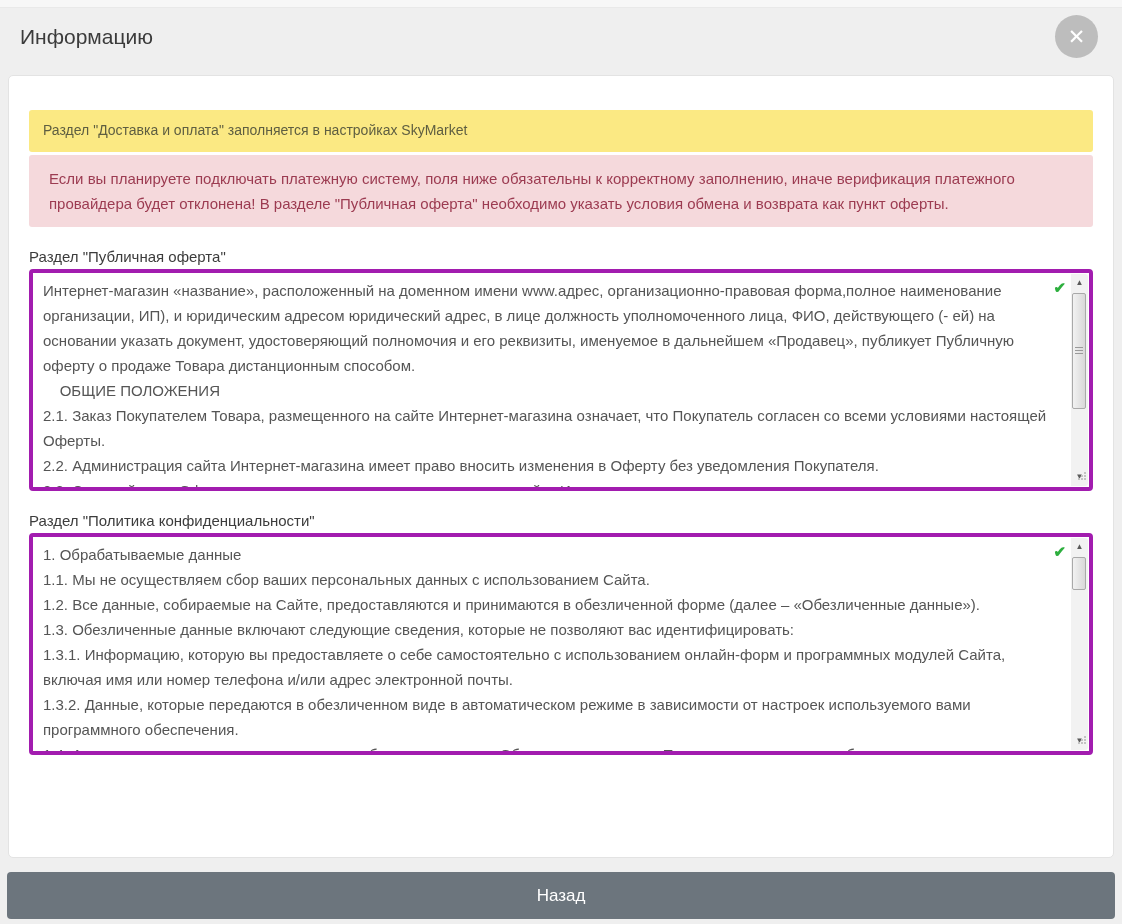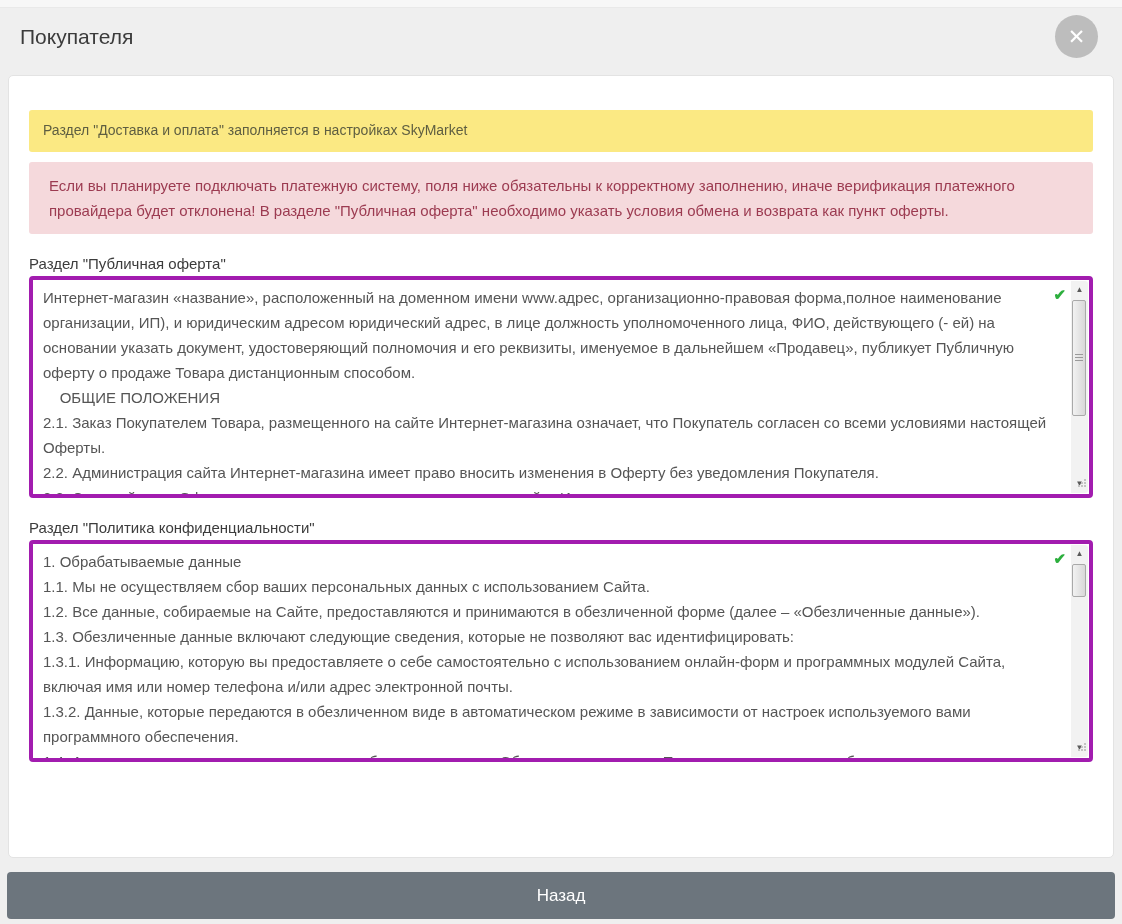--- a/index.html
+++ b/index.html
@@ -28,21 +28,21 @@
     background:#ffffff; border:1px solid #e3e3e3; border-radius:5px;
     padding:34px 20px 0 20px;
   }
   .alert { border-radius:3px; }
   .alert-warning {
     background:#fbe983; color:#5e5e41;
     font-size:14px; padding:12px 14px; min-height:42px;
   }
   .alert-danger {
     background:#f5d9dc; color:#9c3b51;
-    font-size:15px; line-height:25px; padding:11px 20px; margin-top:10px;
+    font-size:15px; line-height:25px; padding:11px 20px; margin-top:3px;
   }
   .field-label {
     margin-top:21px; margin-bottom:4px;
     font-size:15px; color:#3c3c3c;
   }
   .textarea {
     position:relative; height:222px; background:#ffffff;
     border:4px solid #a21caf; border-radius:4px;
   }
   .textarea-content {
@@ -83,21 +83,21 @@
     background:#6c757d; border:none; border-radius:4px; cursor:pointer;
     color:#ffffff; font-size:17px; font-family:"Liberation Sans", sans-serif;text-align:center;
   }
 </style>
 </head>
 <body>
 
 <div class="page">
   <div class="top-strip"></div>
 
-  <div class="dialog-title">Покупателя</div>
+  <div class="dialog-title">Информацию</div>
 
   <button class="close-btn">
     <span class="close-x">✕</span>
   </button>
 
   <div class="panel">
 
     <div class="alert alert-warning">
       <span>Раздел "Доставка и оплата" заполняется в настройках SkyMarket</span>
     </div>

